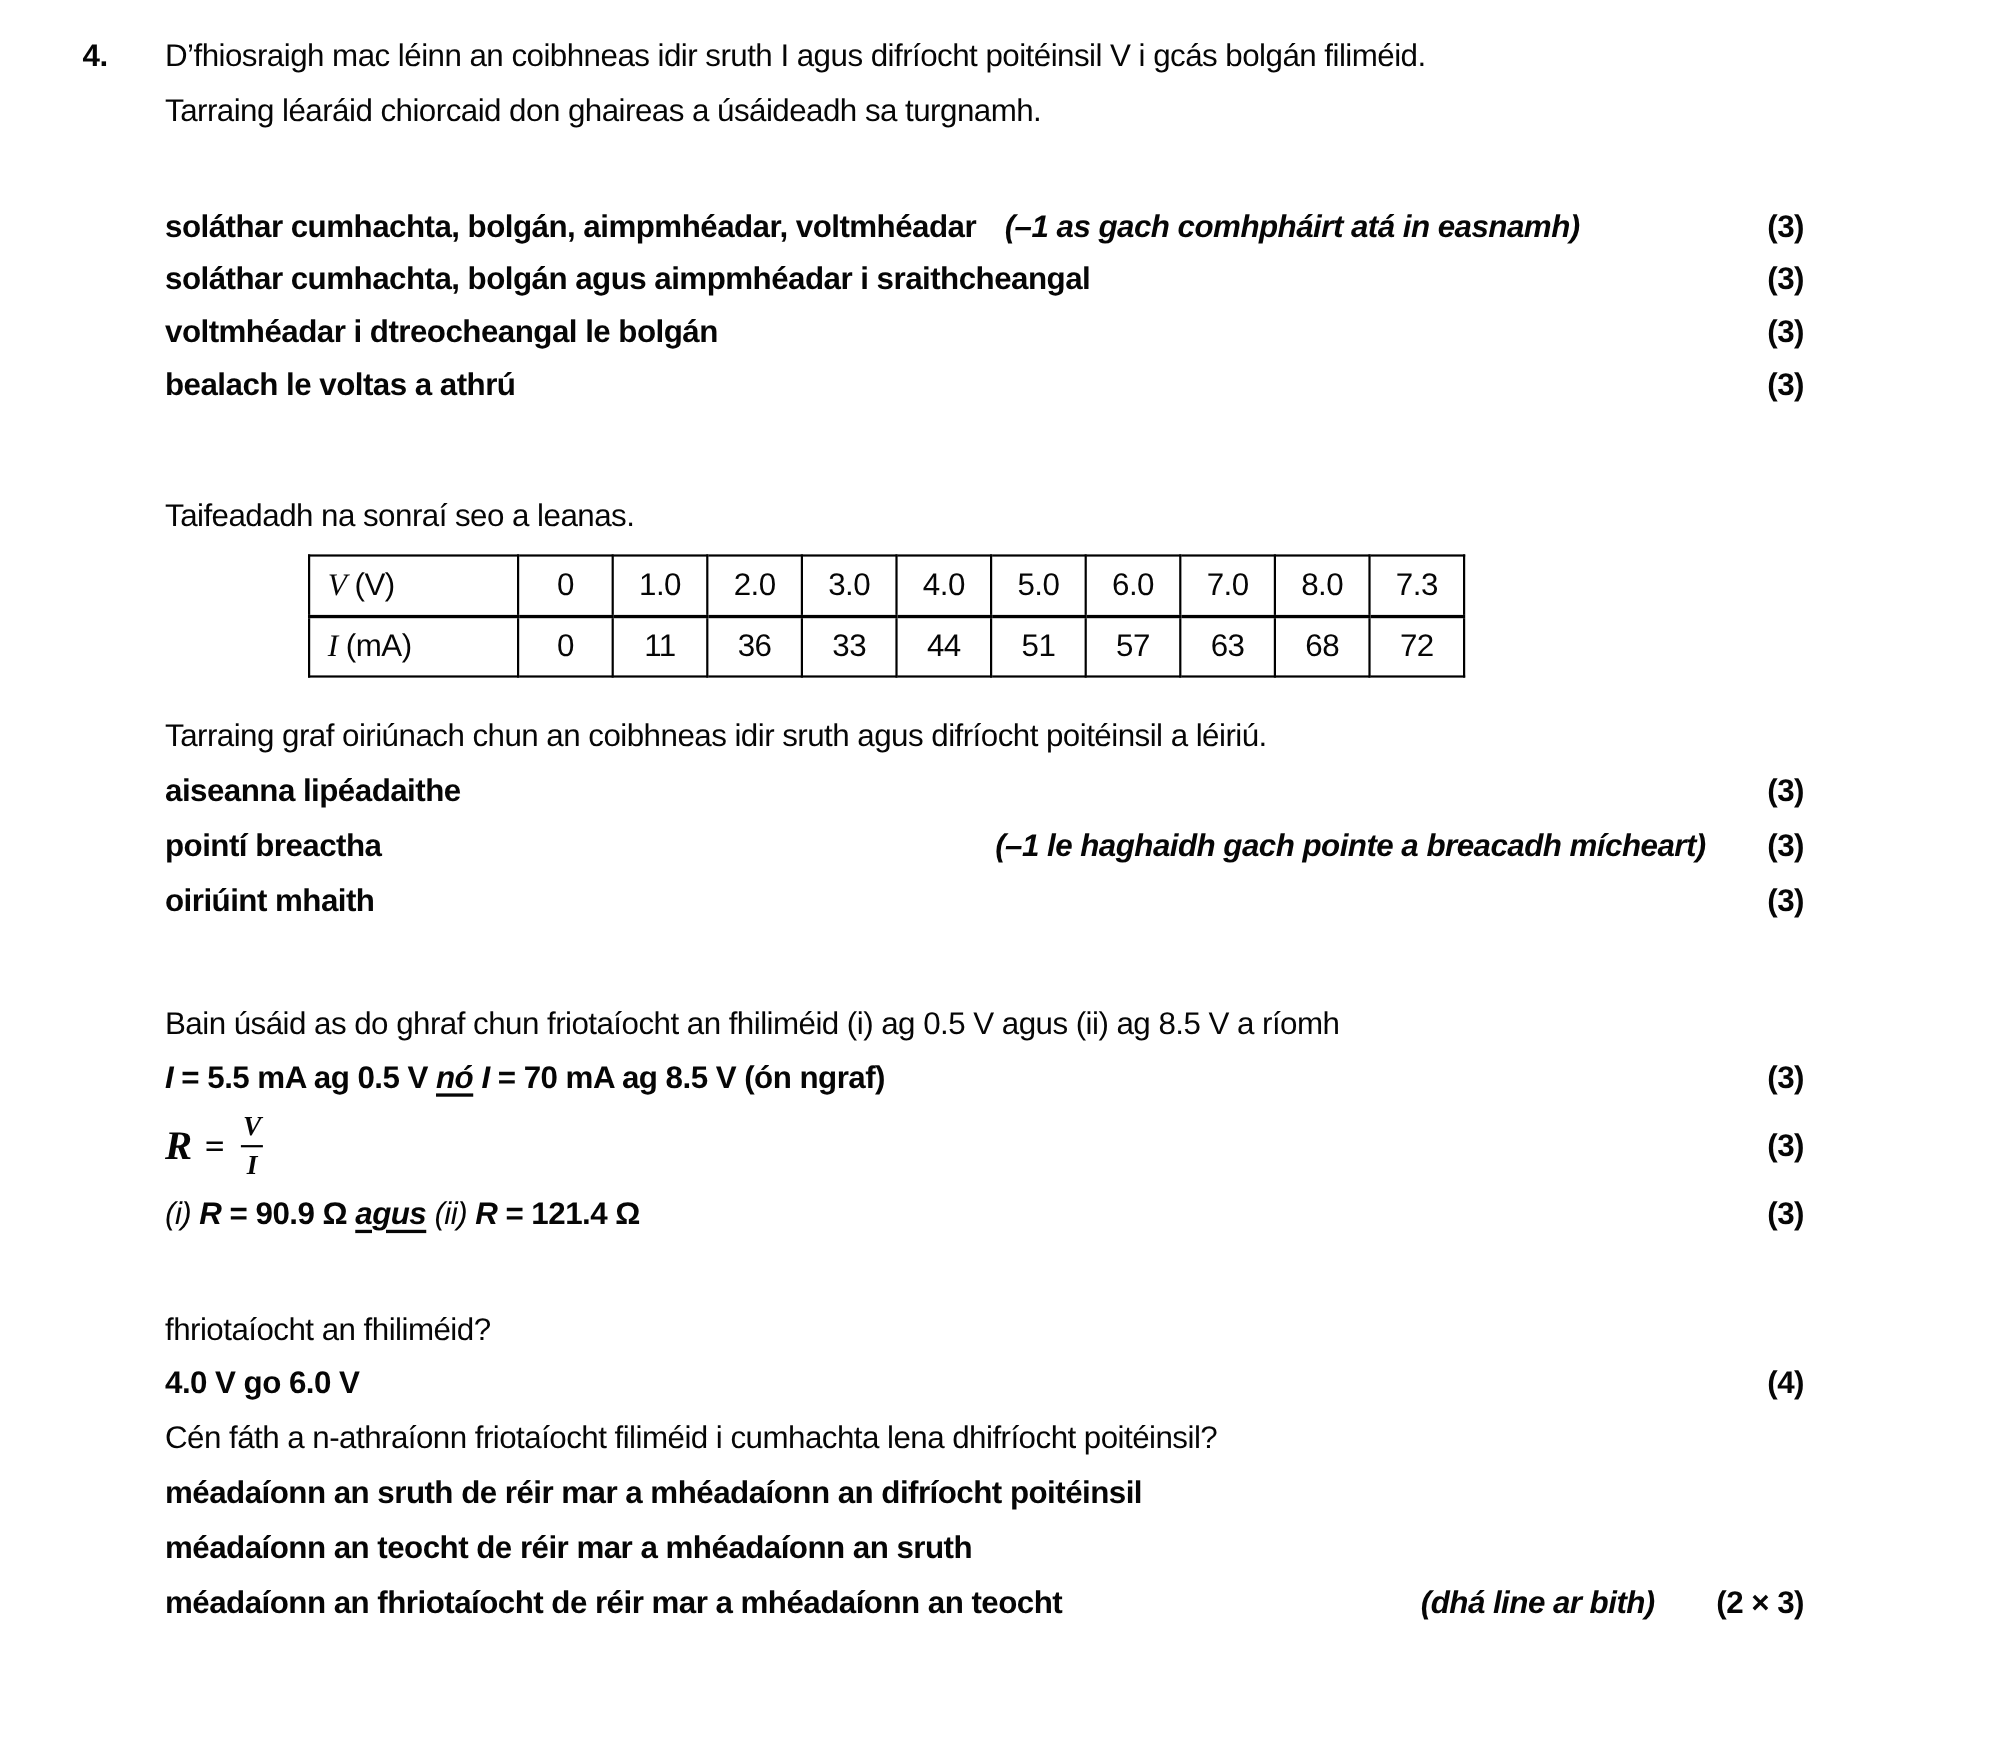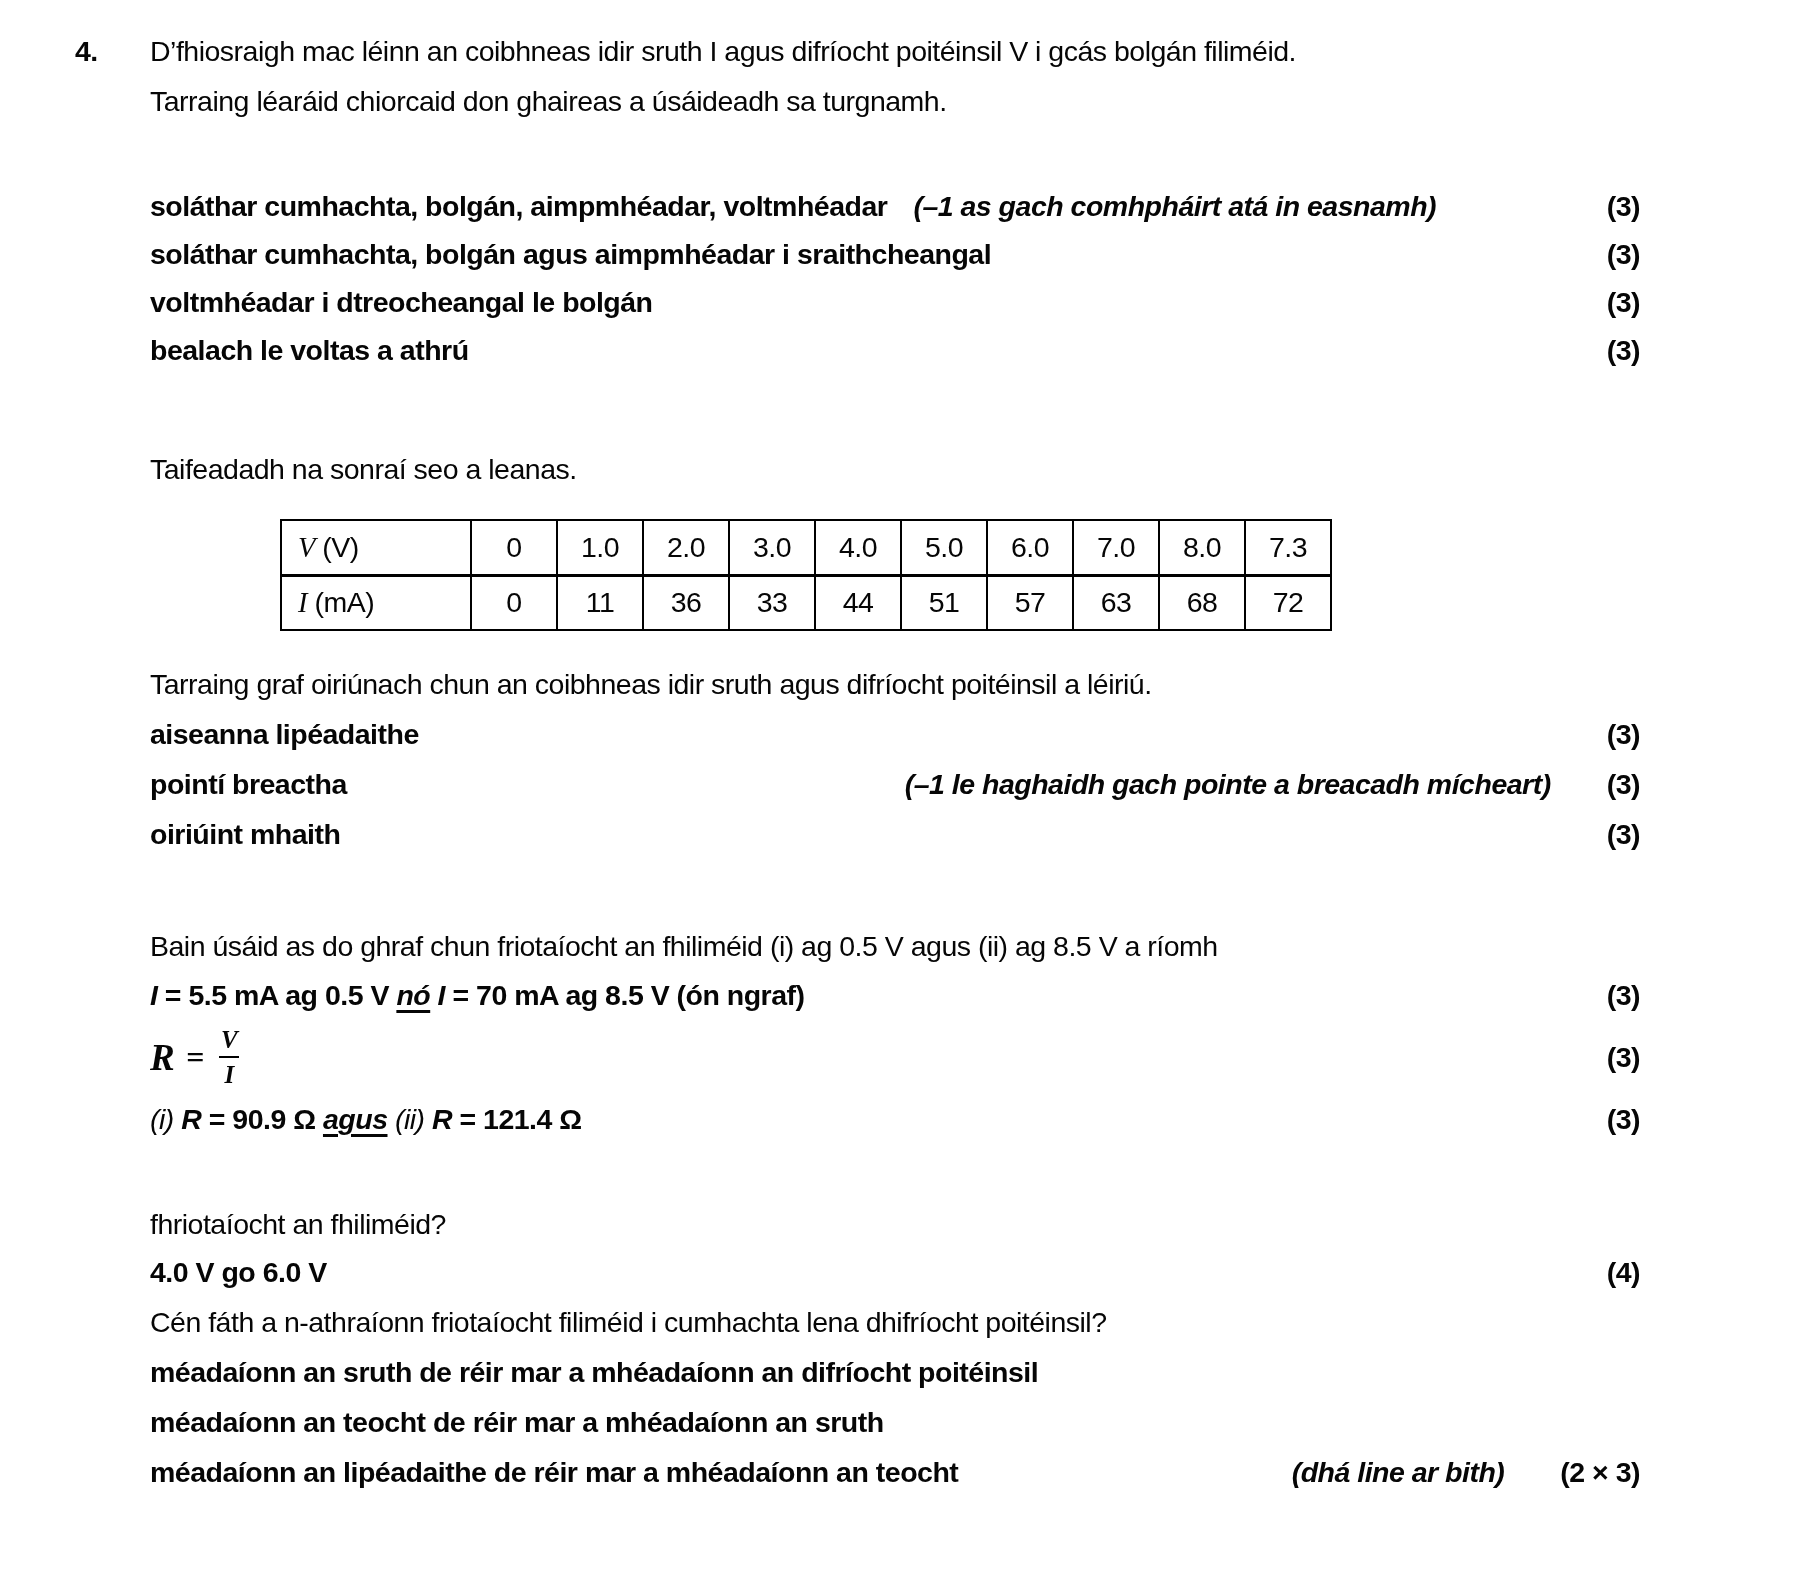--- a/index.html
+++ b/index.html
@@ -26,21 +26,21 @@
   .mark-row { display:flex; align-items:baseline; line-height:48px; white-space:nowrap; }
   .mark-row.lh50 { line-height:50px; }
   .mtext { font-weight:bold; }
   .mnote { font-weight:bold; font-style:italic; margin-left:26px; }
   .mnote.push { margin-left:auto; }
   .mark { font-weight:bold; margin-left:auto; }
   .mark.gap { margin-left:56px; }
 
   .data-intro { margin-top:70px; }
 
-  table.data-table { border-collapse:collapse; margin:25px 0 0 130px; table-layout:fixed; }
+  table.data-table { border-collapse:collapse; margin:10px 0 0 130px; table-layout:fixed; }
   table.data-table td {
     border:2px solid #000; height:55px; box-sizing:border-box;
     text-align:center; vertical-align:middle; padding:0 6px;
     width:86px; font-size:28.5px;
   }
   table.data-table td.label { width:190px; text-align:left; padding-left:16px; }
   table.data-table tr.first td { border-bottom:3px solid #000; }
   .sym { font-family:"Liberation Serif", serif; font-style:italic; }
 
   .graph-prompt { margin-top:28px; }
@@ -183,21 +183,21 @@
       <div class="line">Cén fáth a n-athraíonn friotaíocht filiméid i cumhachta lena dhifríocht poitéinsil?</div>
 
       <div class="answers">
         <div class="mark-row">
           <span class="mtext">méadaíonn an sruth de réir mar a mhéadaíonn an difríocht poitéinsil</span>
         </div>
         <div class="mark-row">
           <span class="mtext">méadaíonn an teocht de réir mar a mhéadaíonn an sruth</span>
         </div>
         <div class="mark-row">
-          <span class="mtext">méadaíonn an lipéadaithe de réir mar a mhéadaíonn an teocht</span>
+          <span class="mtext">méadaíonn an fhriotaíocht de réir mar a mhéadaíonn an teocht</span>
           <span class="mnote push">(dhá line ar bith)</span>
           <span class="mark gap">(2 × 3)</span>
         </div>
       </div>
 
     </div>
   </div>
 </div>
 
 </body></html>

